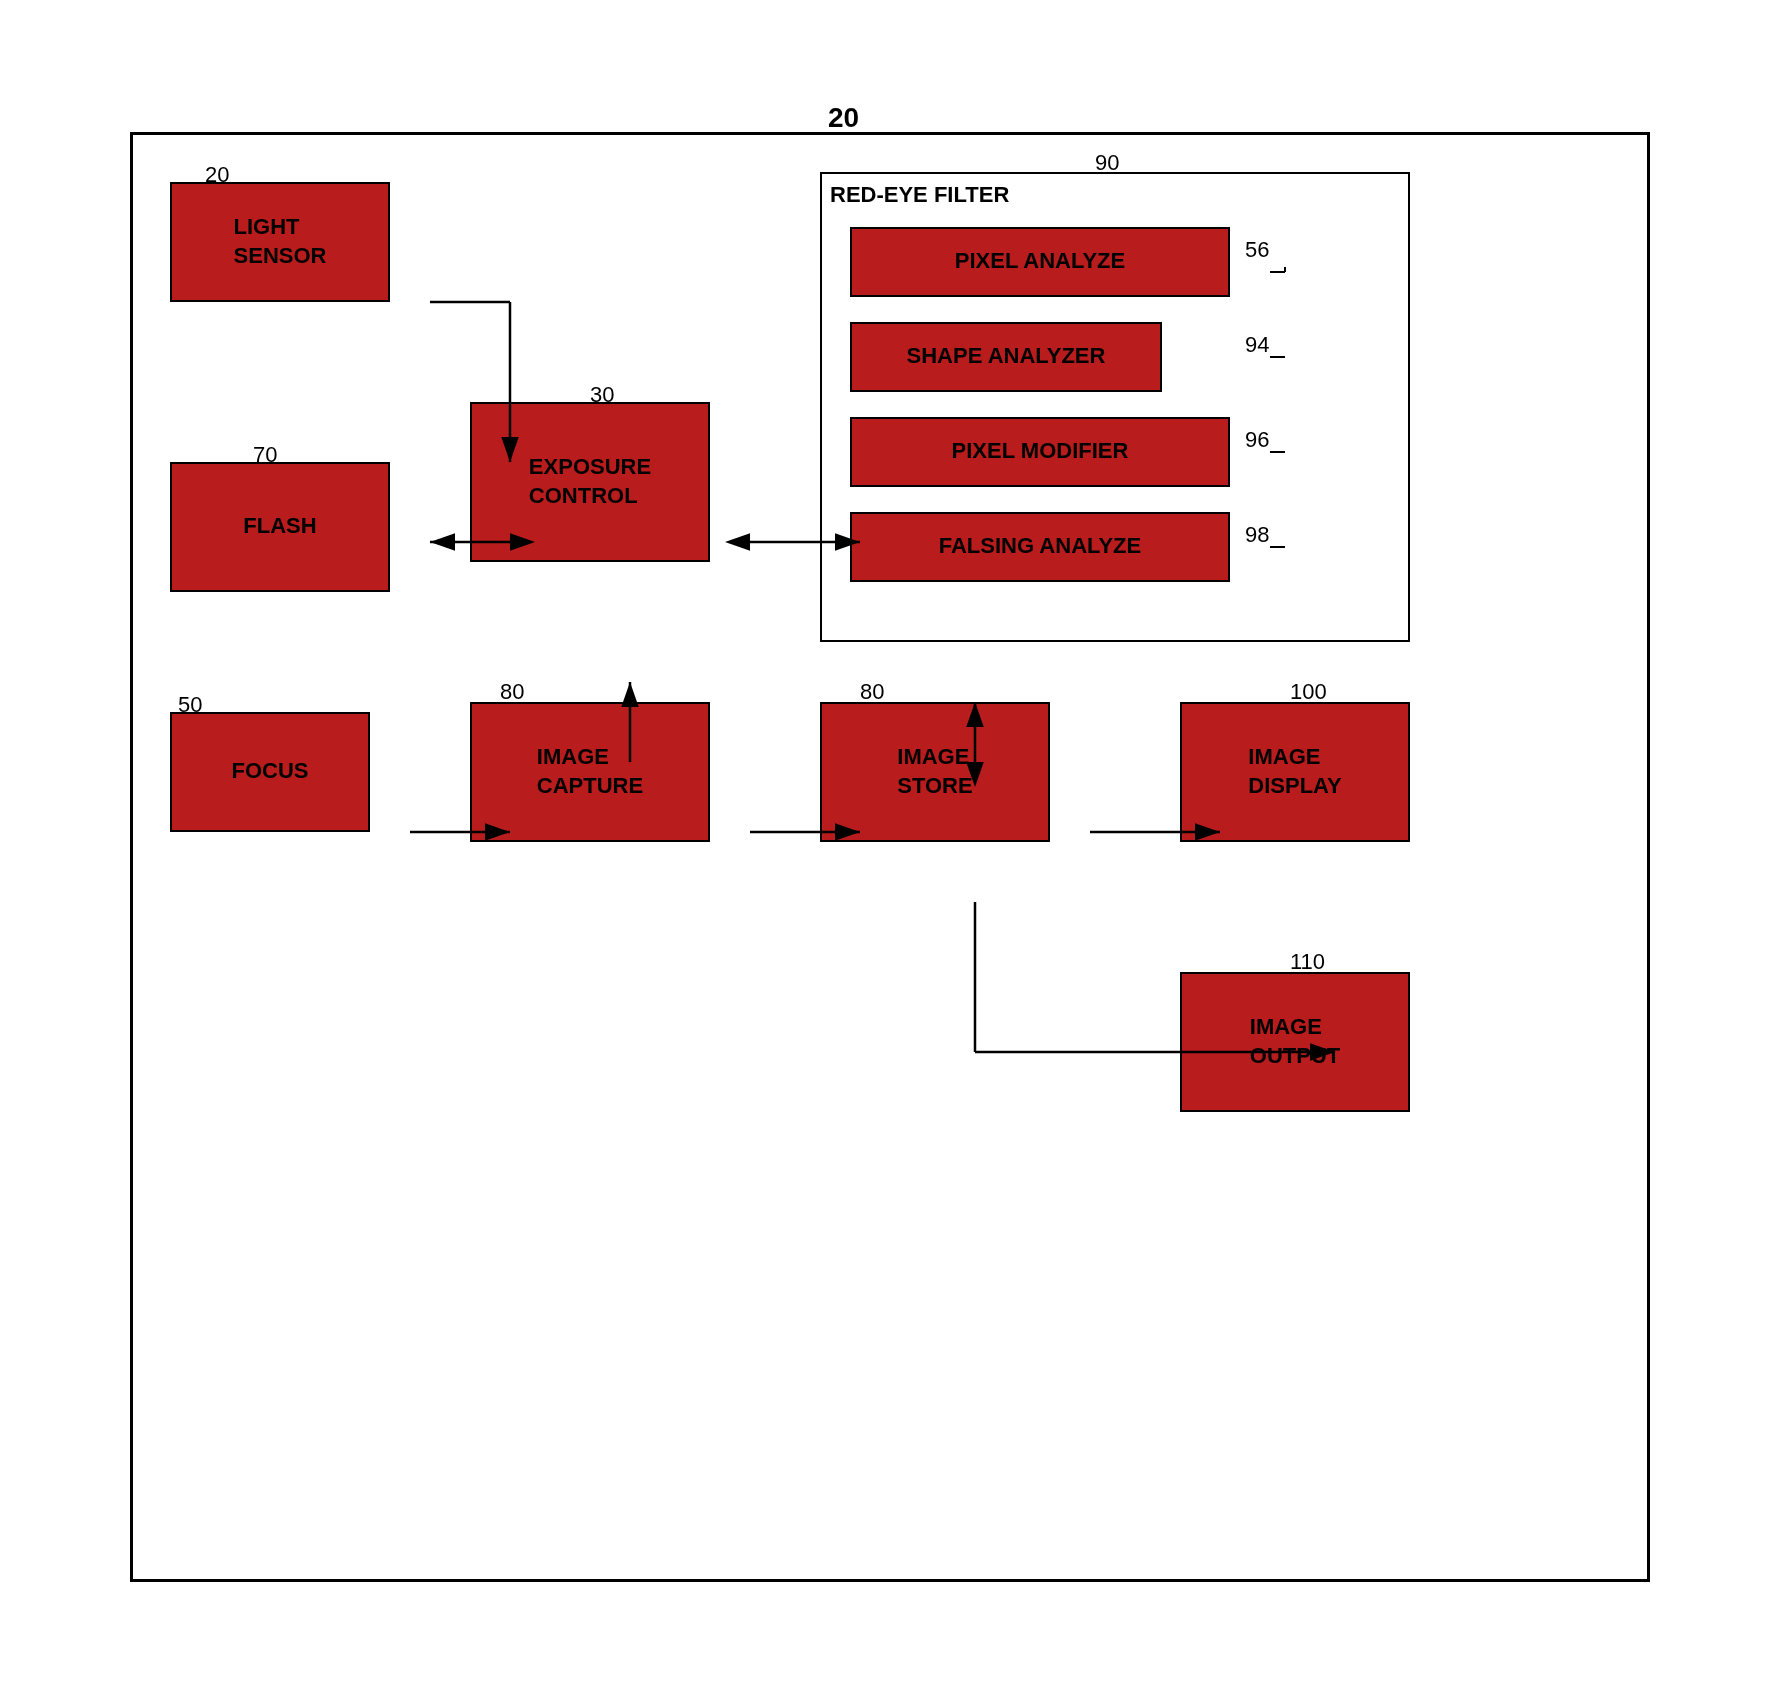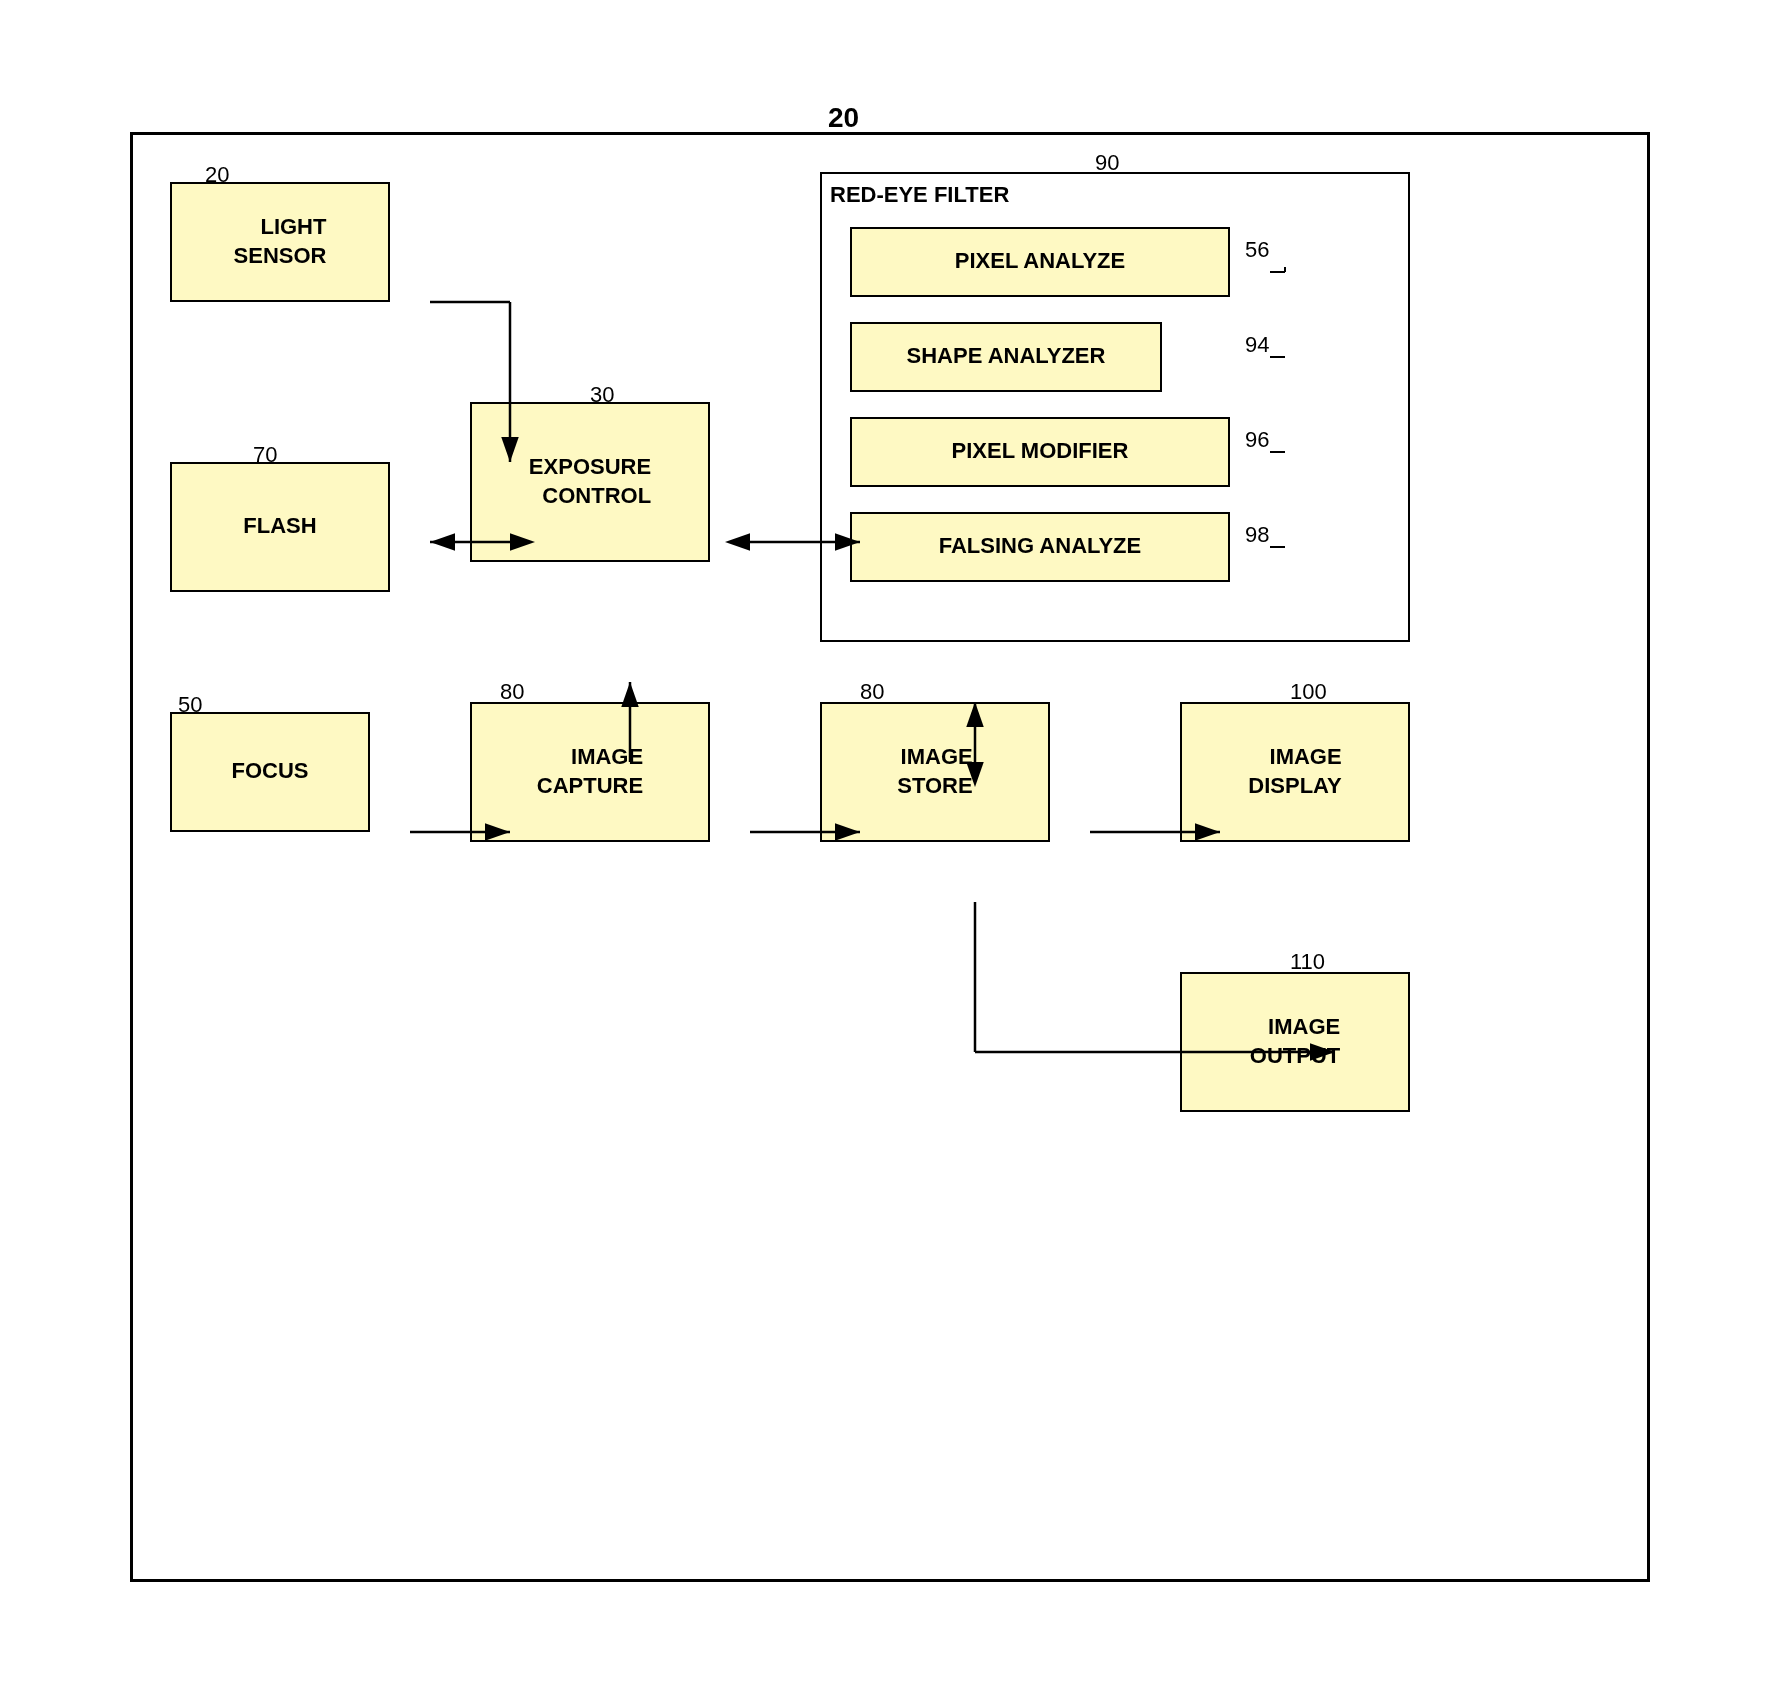--- a/index.html
+++ b/index.html
@@ -33,25 +33,25 @@
       left: 710px;
       font-size: 28px;
       font-weight: bold;
       margin-left: 28px;
     }
 
     
     .box {
       position: absolute;
       border: 2.5px solid #000;
-      background: #fef9c3;
+      background: #b91c1c;
       display: flex;
       align-items: center;
       justify-content: center;
-      text-align: right;
+      text-align: left;
       font-size: 22px;
       font-weight: bold;
       line-height: 1.3;
     }
 
     
     .box-light-sensor {
       top: 110px;
       left: 80px;
       width: 220px;

